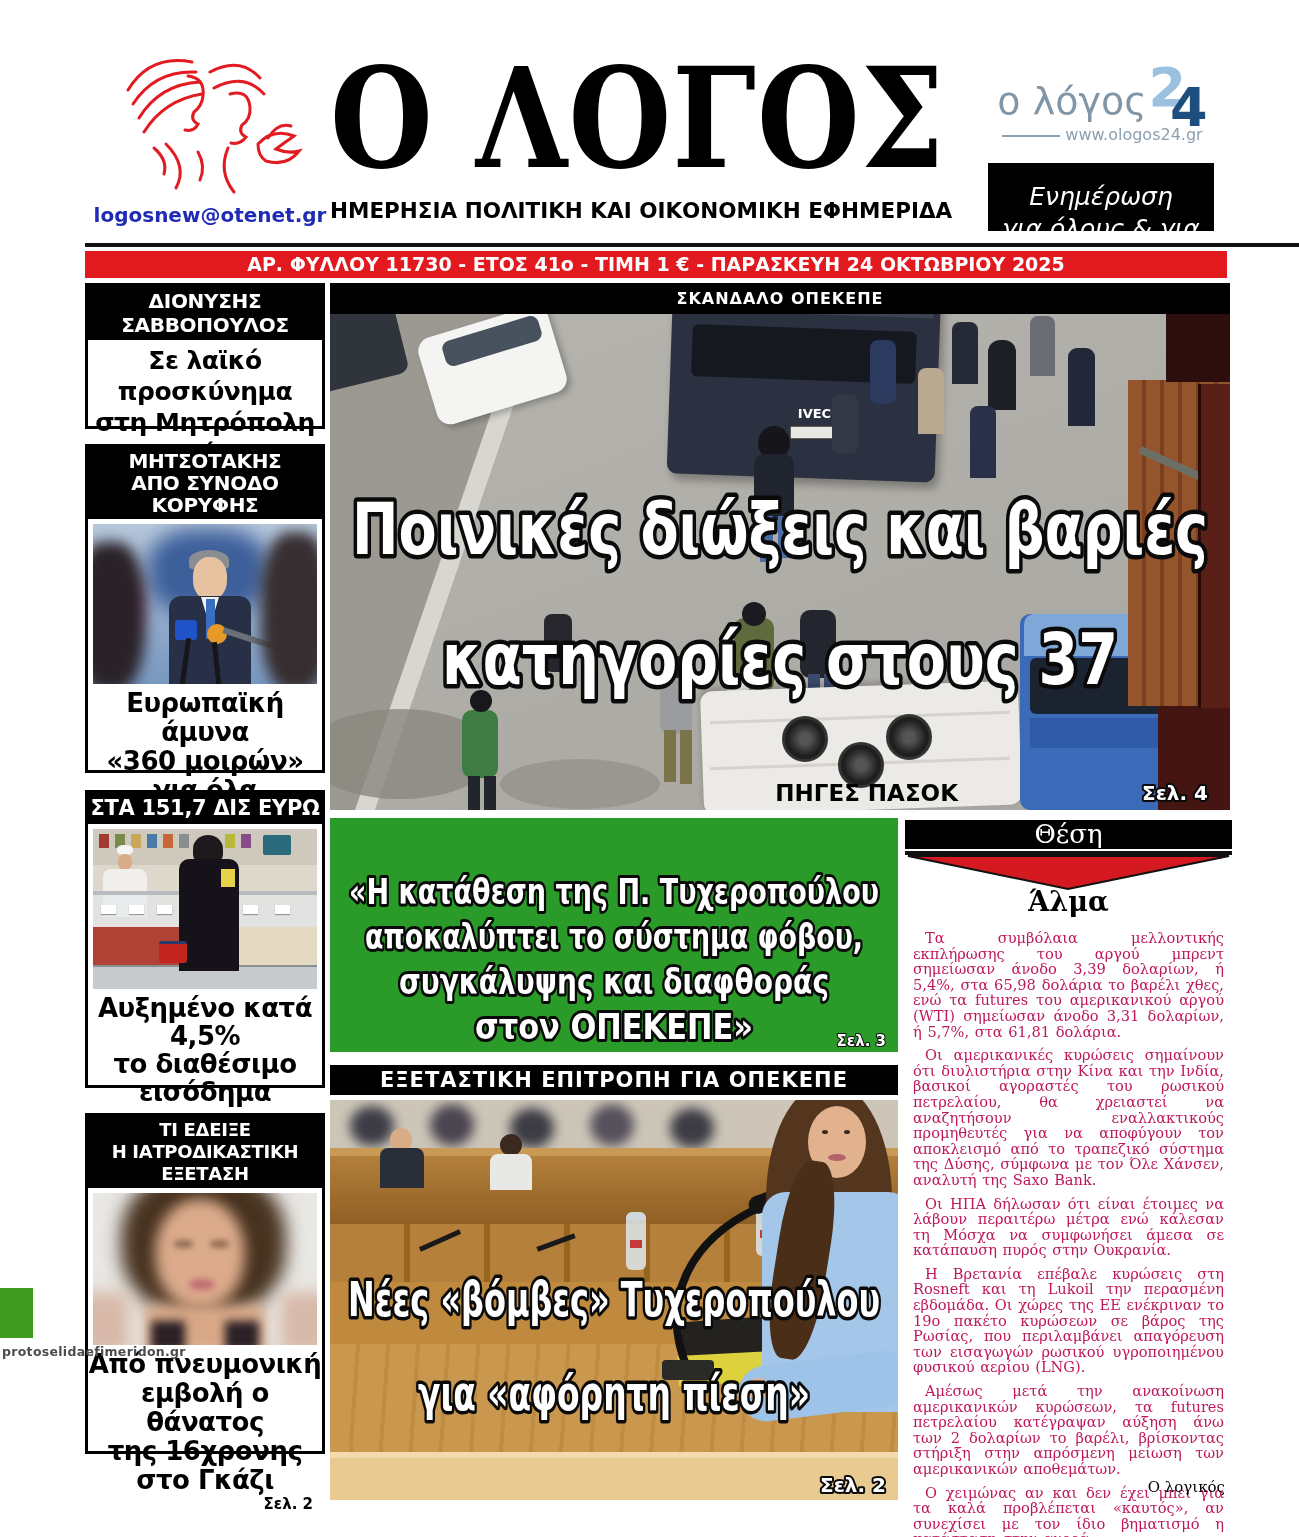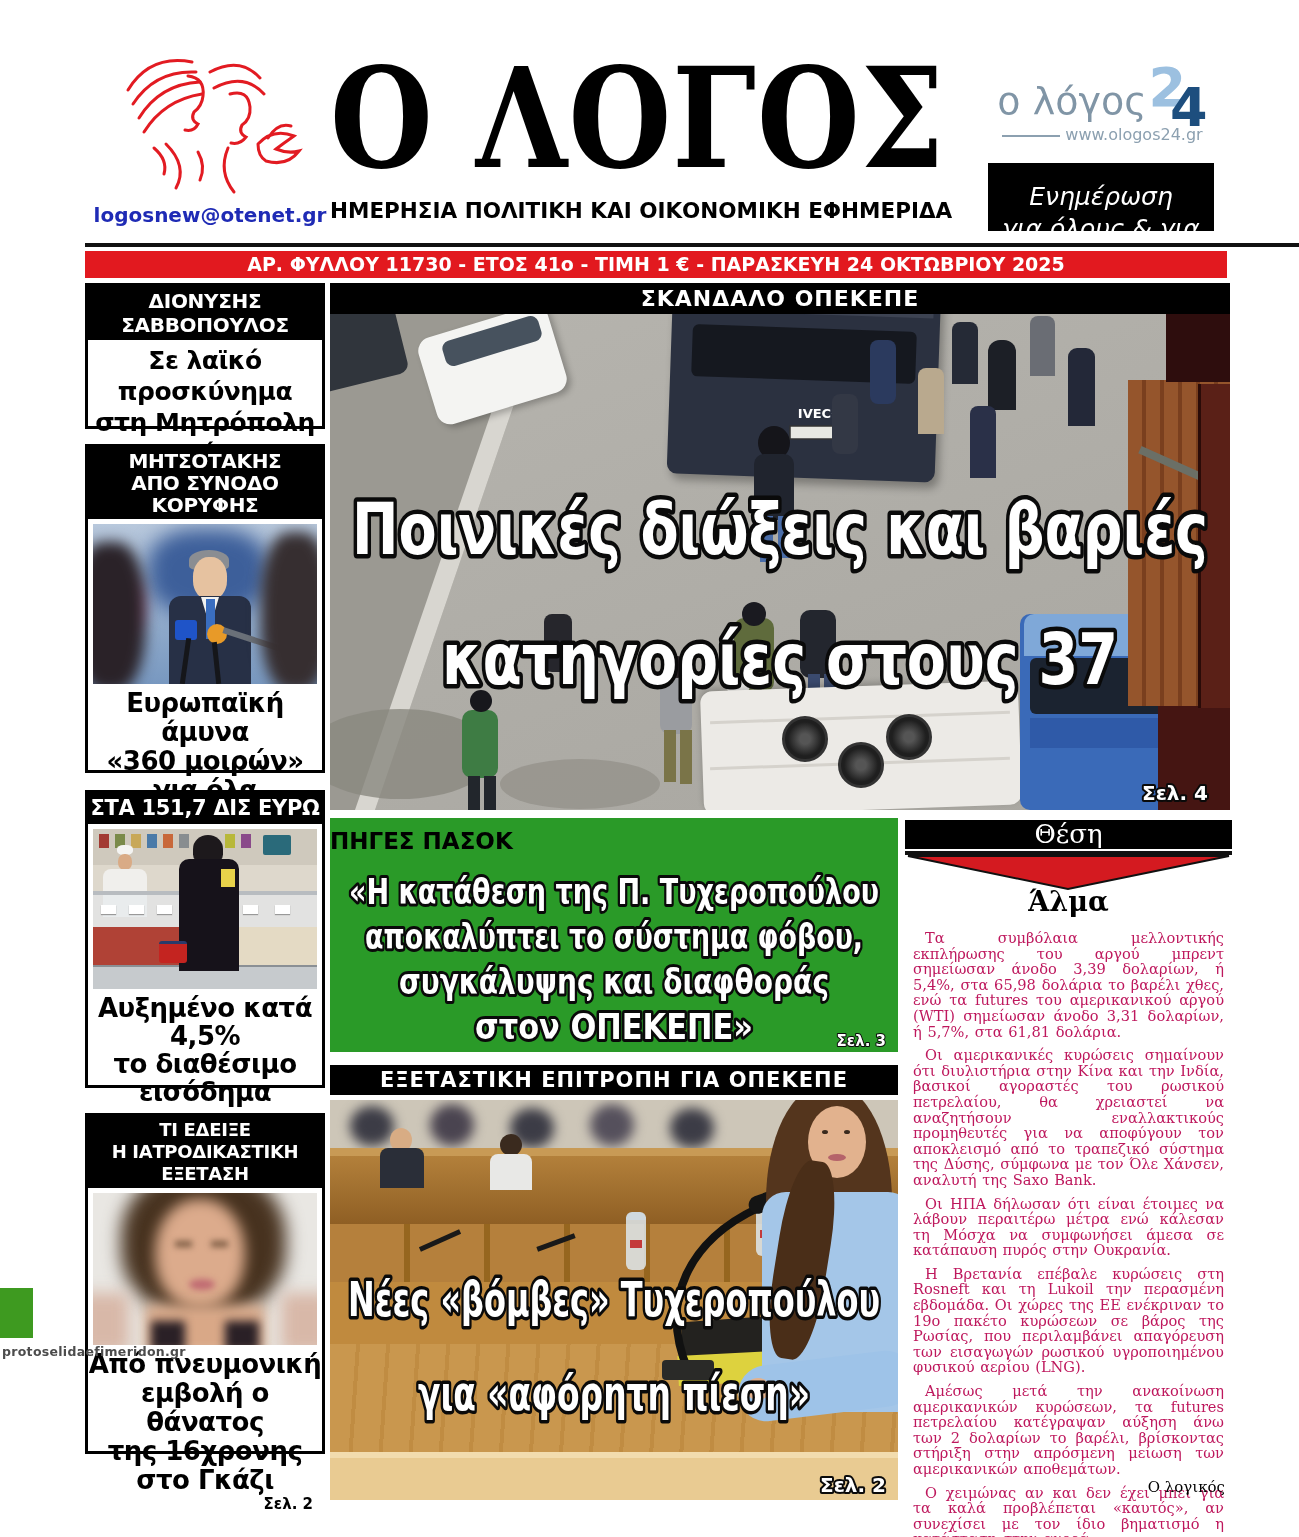--- a/index.html
+++ b/index.html
@@ -33,21 +33,21 @@
   .side-title{font-weight:bold;text-align:center;white-space:pre-line;padding-top:5px;letter-spacing:-0.5px;}
   .side-page{font-weight:bold;text-align:right;font-size:15px;padding:0 9px 3px 0;}
   .side-photo{position:relative;overflow:hidden;margin:5px auto 0 auto;width:224px;background:#cfd3d8;}
 
   
   .kicker-bar{background:#000;color:#fff;font-weight:bold;text-align:center;letter-spacing:1px;}
   .photo{position:absolute;overflow:hidden;}
   svg text{font-family:"DejaVu Sans",sans-serif;font-weight:bold;fill:#fff;stroke:#0a0a0a;
            paint-order:stroke fill;stroke-linejoin:round;}
   .green-box{left:330px;top:818px;width:568px;height:234px;background:#2a9a28;}
-  .green-kicker{left:330px;top:828px;width:628px;text-align:left;color:#000;font-weight:bold;font-size:23px;}
+  .green-kicker{left:330px;top:780px;width:628px;text-align:right;color:#000;font-weight:bold;font-size:23px;}
 
   
   .op-head{left:905px;top:820px;width:327px;height:29px;background:#000;color:#fff;
            font-family:"DejaVu Serif",serif;font-size:26px;line-height:28px;text-align:center;}
   .op-gap{left:905px;top:849px;width:327px;height:2px;background:#fff;}
   .op-line{left:905px;top:851px;width:327px;height:4px;background:#111;}
   .op-title{left:905px;top:886px;width:327px;text-align:center;font-family:"DejaVu Serif",serif;
             font-weight:bold;font-size:27px;}
   .op-body{left:905px;top:922px;width:327px;}
   .op-p{margin:8px;text-indent:12px;text-align:justify;font-family:"DejaVu Serif",serif;
@@ -183,21 +183,21 @@
       <div class="abs" style="left:-14px;top:100px;width:50px;height:60px;background:#d8b8a8;filter:blur(8px);"></div>
       <div class="abs" style="left:188px;top:100px;width:50px;height:60px;background:#d8b8a8;filter:blur(8px);"></div>
     </div>
     <div class="side-title" style="font-size:26px;line-height:29px;">Από πνευμονική
 εμβολή ο θάνατος
 της 16χρονης
 στο Γκάζι</div>
     <div class="side-page">Σελ. 2</div>
   </div>
 
-  <div class="abs kicker-bar" style="left:330px;top:283px;width:900px;height:40px;font-size:22px;line-height:31px;">ΣΚΑΝΔΑΛΟ ΟΠΕΚΕΠΕ</div>
+  <div class="abs kicker-bar" style="left:330px;top:283px;width:900px;height:40px;font-size:16px;line-height:31px;">ΣΚΑΝΔΑΛΟ ΟΠΕΚΕΠΕ</div>
 
   <div class="photo" style="left:330px;top:314px;width:900px;height:496px;background:linear-gradient(160deg,#b6b4ae,#a8a6a0);">
     <svg class="abs" style="left:0;top:0;" width="900" height="496" viewBox="0 0 900 496">
       <polygon points="0,0 215,0 45,496 0,496" fill="#9b9992"></polygon>
       <polygon points="195,0 215,0 45,496 25,496" fill="#d8d6d0"></polygon>
       <ellipse cx="70" cy="440" rx="95" ry="45" fill="#8a887f" opacity="0.8"></ellipse>
       <ellipse cx="250" cy="470" rx="80" ry="25" fill="#918f88" opacity="0.7"></ellipse>
     </svg>
     <div class="abs" style="left:-22px;top:-22px;width:92px;height:92px;background:#30353c;border-radius:10px;transform:rotate(-14deg);"></div>
     <div class="abs" style="left:95px;top:6px;width:135px;height:90px;background:#f4f4f2;border-radius:14px;transform:rotate(-17deg);box-shadow:3px 4px 6px rgba(0,0,0,0.25);"></div>

